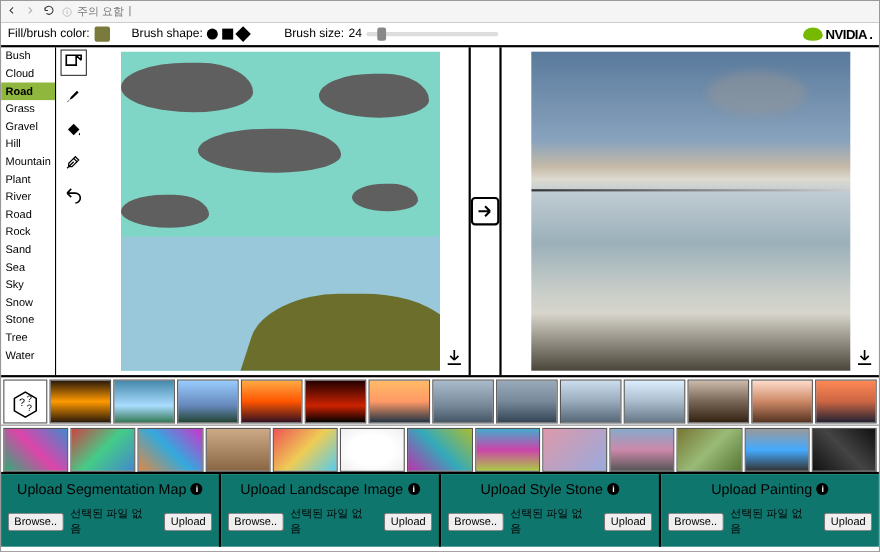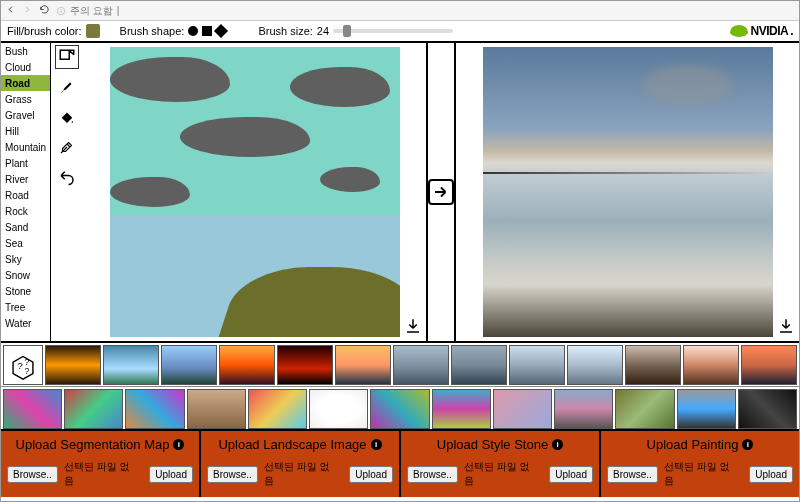--- a/index.html
+++ b/index.html
@@ -35,21 +35,21 @@
 .arrow-btn { width: 26px; height: 26px; border: 2px solid #000; border-radius: 4px; display: flex; align-items: center; justify-content: center; cursor: pointer; background: #fff; }
 .out-canvas { width: 290px; height: 290px; position: relative; margin: 5px auto; background: linear-gradient(to bottom, #5a7a9c 0%, #89a3bd 28%, #c4b9a6 36%, #dedad0 40%, #c0ccd2 44%, #9bb0ba 60%, #c8cdc8 75%, #d8d5cc 82%, #4a4538 100%); overflow:hidden; }
 .out-cloud { position:absolute; top:18px; right:40px; width:90px; height:40px; background: rgba(150,150,150,0.5); border-radius:50%; filter: blur(4px); }
 .out-horizon { position:absolute; top:43%; width:100%; height:2px; background: linear-gradient(90deg, #333, #ccc); }
 .gallery { display: flex; gap: 2px; padding: 2px; height: 44px; border-bottom: 1px solid #888; overflow: hidden; }
 .thumb { flex: 1; height: 40px; background: #888; border: 1px solid #555; background-size: cover; }
 .rand { flex: 0 0 40px; background: #fff; display: flex; align-items: center; justify-content: center; }
 .rand svg { width: 34px; height: 34px; }
 .gallery2 { border-bottom: 2px solid #000; }
 .upload-row { display: flex; height: 66px; }
-.up-panel { flex: 1; border-right: 2px solid #000; background: #c2410c; display: flex; flex-direction: column; padding: 6px; gap: 8px; }
+.up-panel { flex: 1; border-right: 2px solid #000; background: #0f766e; display: flex; flex-direction: column; padding: 6px; gap: 8px; }
 .up-panel:last-child { border-right: none; }
 .up-title { text-align: center; font-size: 13px; display:flex; align-items:center; justify-content:center; gap:4px;}
 .up-ctrl { display: flex; gap: 6px; align-items: center; font-size: 10px; }
 .up-ctrl button { font-size: 10px; padding: 1px 4px; }
 .spacer { flex: 1; }
 .info-ic { display:inline-block; width:11px; height:11px; border-radius:50%; background:#000; color:#fff; font-size:8px; text-align:center; line-height:11px; font-weight:bold;}
 </style>
 </head>
 <body>
 

